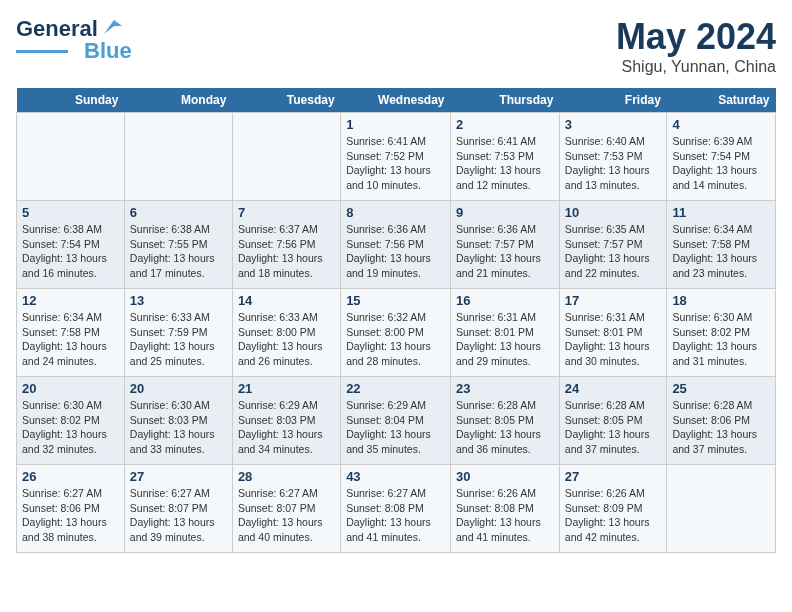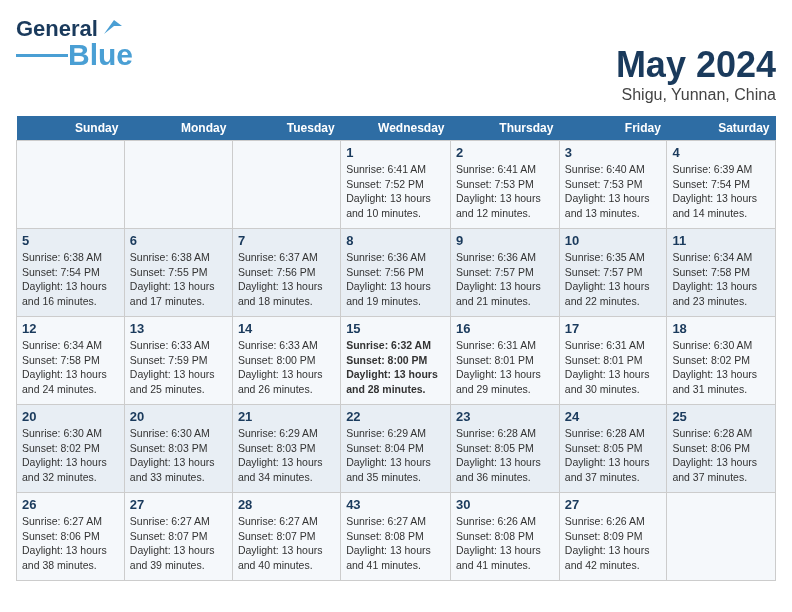--- a/index.html
+++ b/index.html
@@ -22,21 +22,20 @@
       flex-direction: column;
       align-items: flex-start;
     }
     .title-block {
       text-align: right;
     }
     .title-month {
       font-size: 36px;
       font-weight: bold;
       color: #1a3a5c;
-      margin-top: 28px;
     }
     .title-location {
       font-size: 16px;
       color: #444;
     }
     table {
       width: 100%;
       border-collapse: collapse;
       font-size: 11px;
     }
@@ -84,21 +83,21 @@
 <div class="header">
   <div class="logo">
     <div style="display:flex; align-items:flex-end;">
       <span style="font-size:22px; font-weight:bold; color:#1a3a5c; line-height:1;">General</span>
       <svg width="22" height="22" viewBox="0 0 22 22" style="margin-left:2px; margin-bottom:2px;">
         <polygon points="4,18 14,4 22,10 14,10" fill="#4a9fd4"></polygon>
       </svg>
     </div>
     <div style="display:flex; align-items:center; margin-top:-2px;">
       <div style="width:52px; height:3px; background:#4a9fd4;"></div>
-      <span style="font-size:30px; font-weight:bold; color:#4a9fd4; margin-left:0;">Blue</span>
+      <span style="font-size:22px; font-weight:bold; color:#4a9fd4; margin-left:16px;">Blue</span>
     </div>
   </div>
   <div class="title-block">
     <div class="title-month">May 2024</div>
     <div class="title-location">Shigu, Yunnan, China</div>
   </div>
 </div>
 
 <table>
   <thead>
@@ -214,21 +213,21 @@
         </td>
         <td>
           <span class="day-number">14</span>
           <div class="day-info" style="white-space: pre-line;">Sunrise: 6:33 AM
 Sunset: 8:00 PM
 Daylight: 13 hours
 and 26 minutes.</div>
         </td>
         <td>
           <span class="day-number">15</span>
-          <div class="day-info" style="white-space: pre-line; font-weight: bold;">Sunrise: 6:32 AM
+          <div class="day-info" style="white-space: pre-line;">Sunrise: 6:32 AM
 Sunset: 8:00 PM
 Daylight: 13 hours
 and 28 minutes.</div>
         </td>
         <td>
           <span class="day-number">16</span>
           <div class="day-info" style="white-space: pre-line;">Sunrise: 6:31 AM
 Sunset: 8:01 PM
 Daylight: 13 hours
 and 29 minutes.</div>

